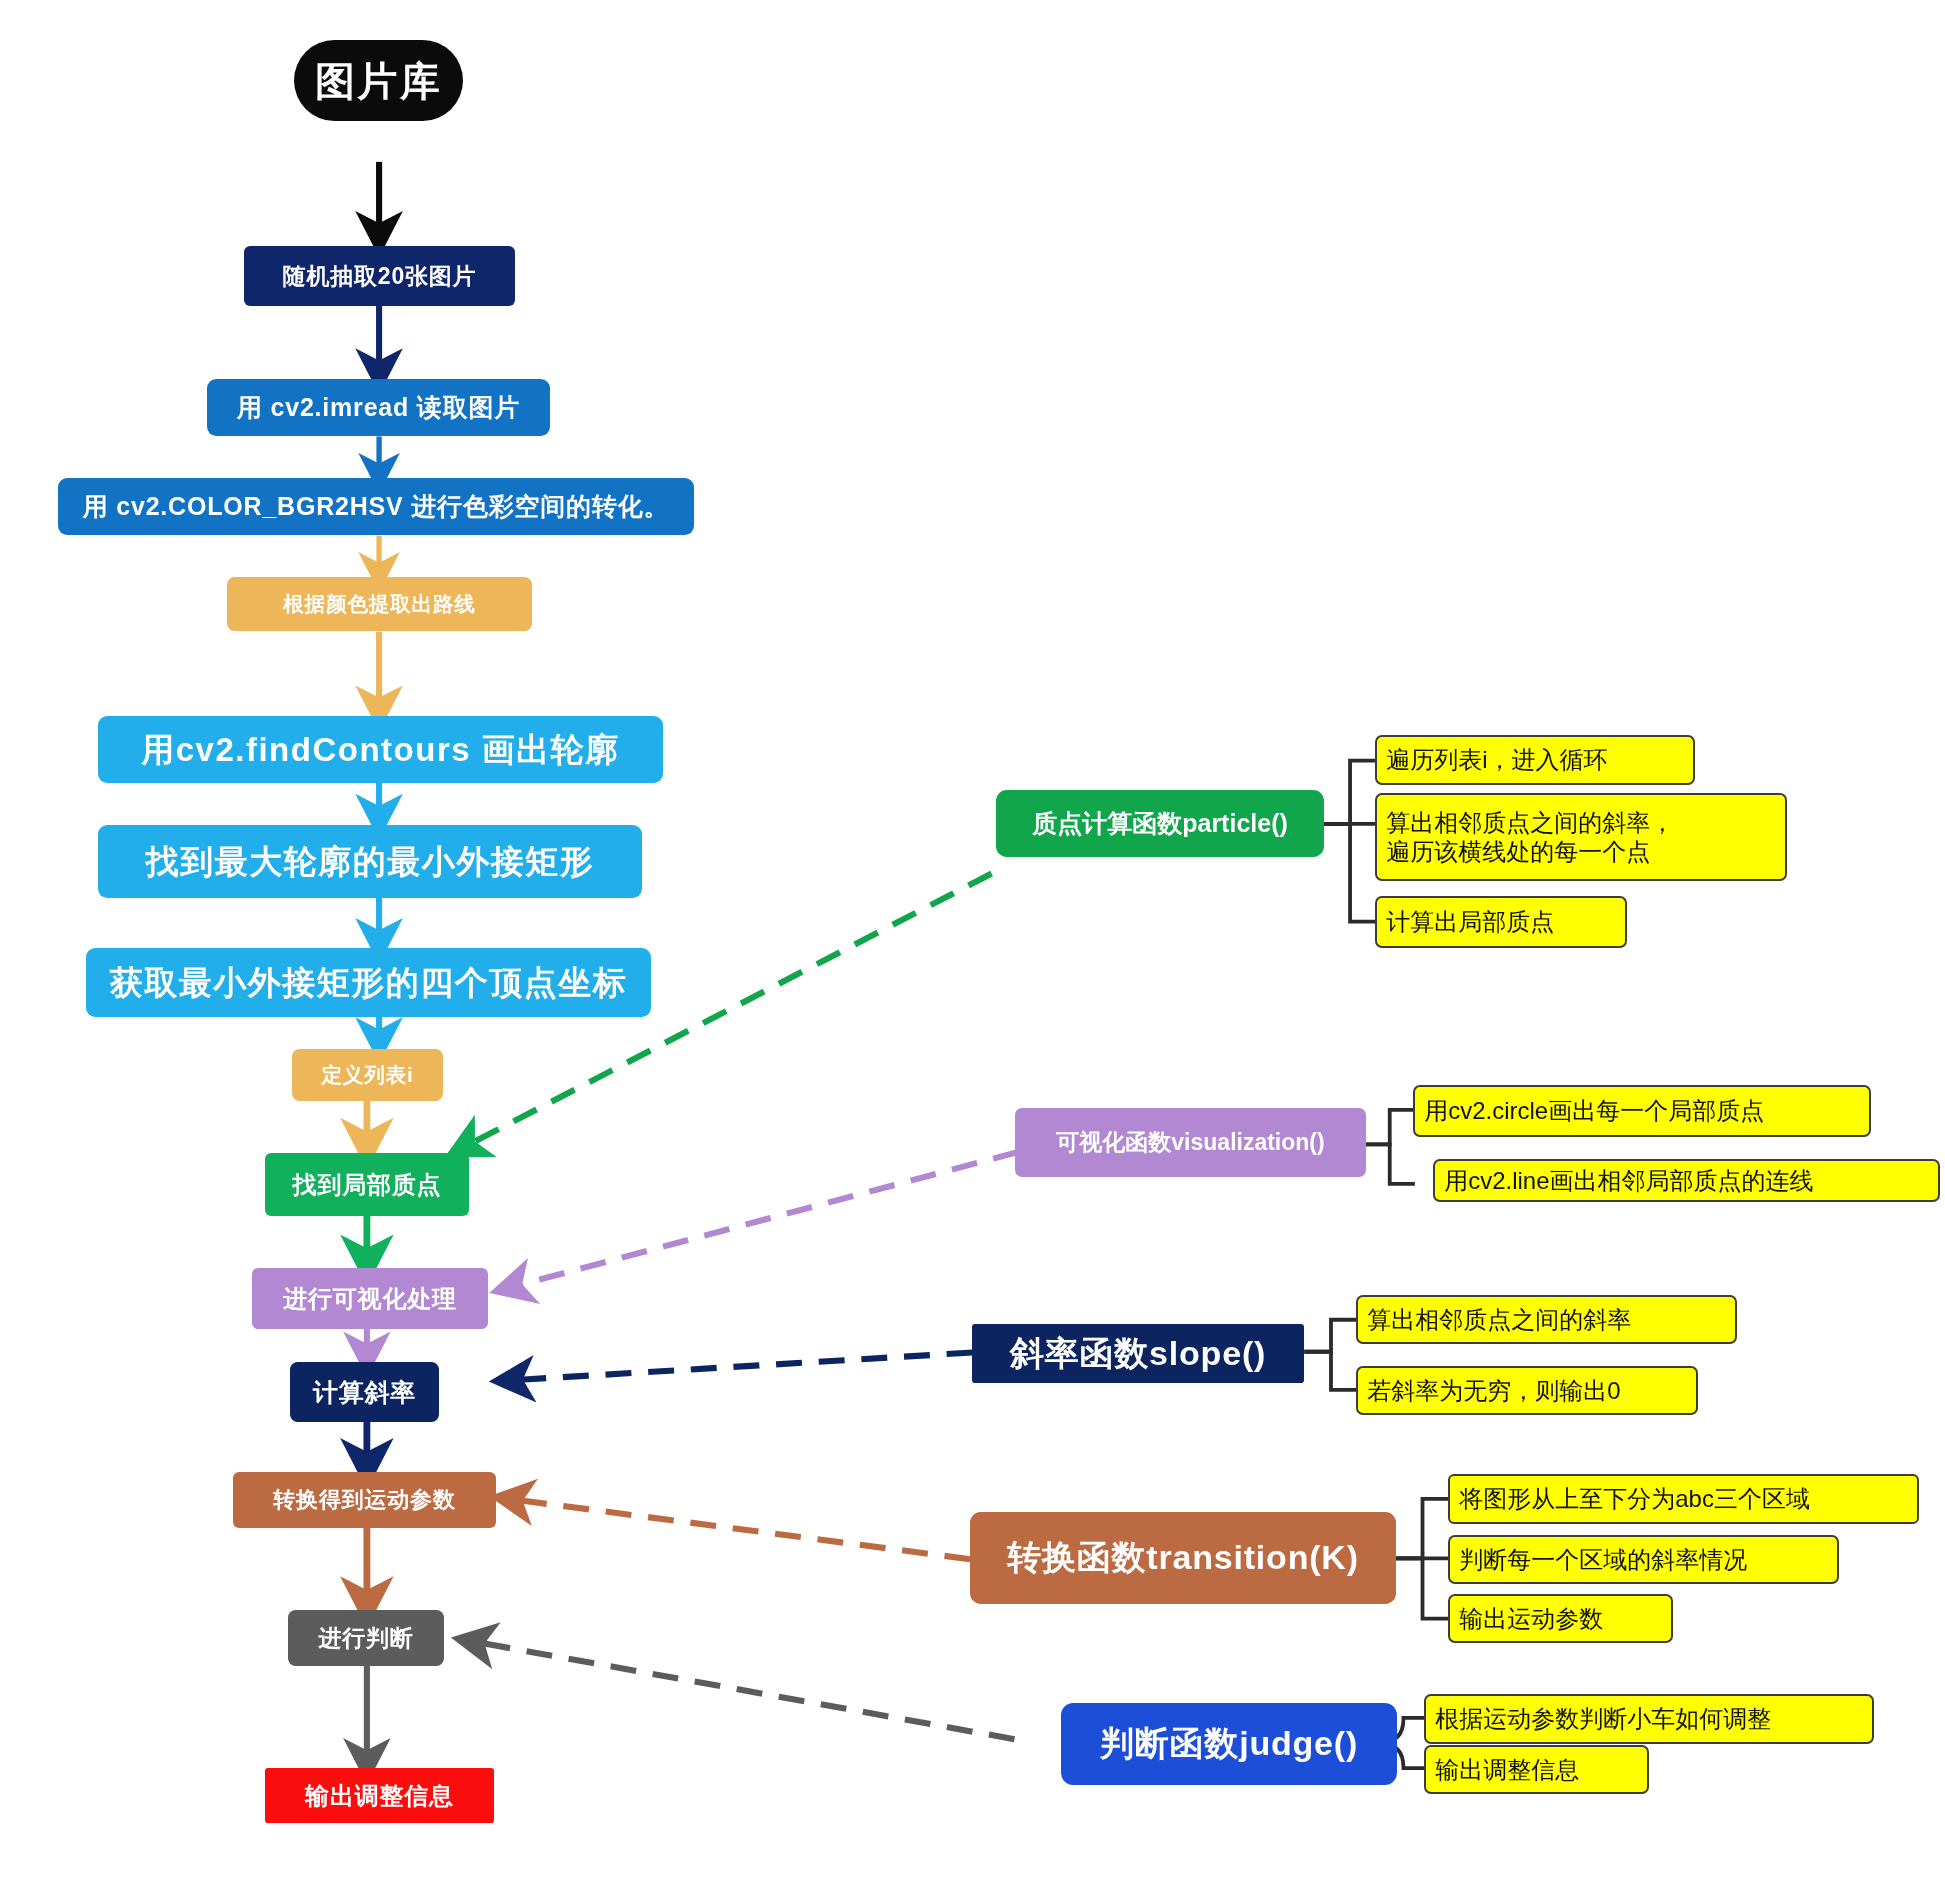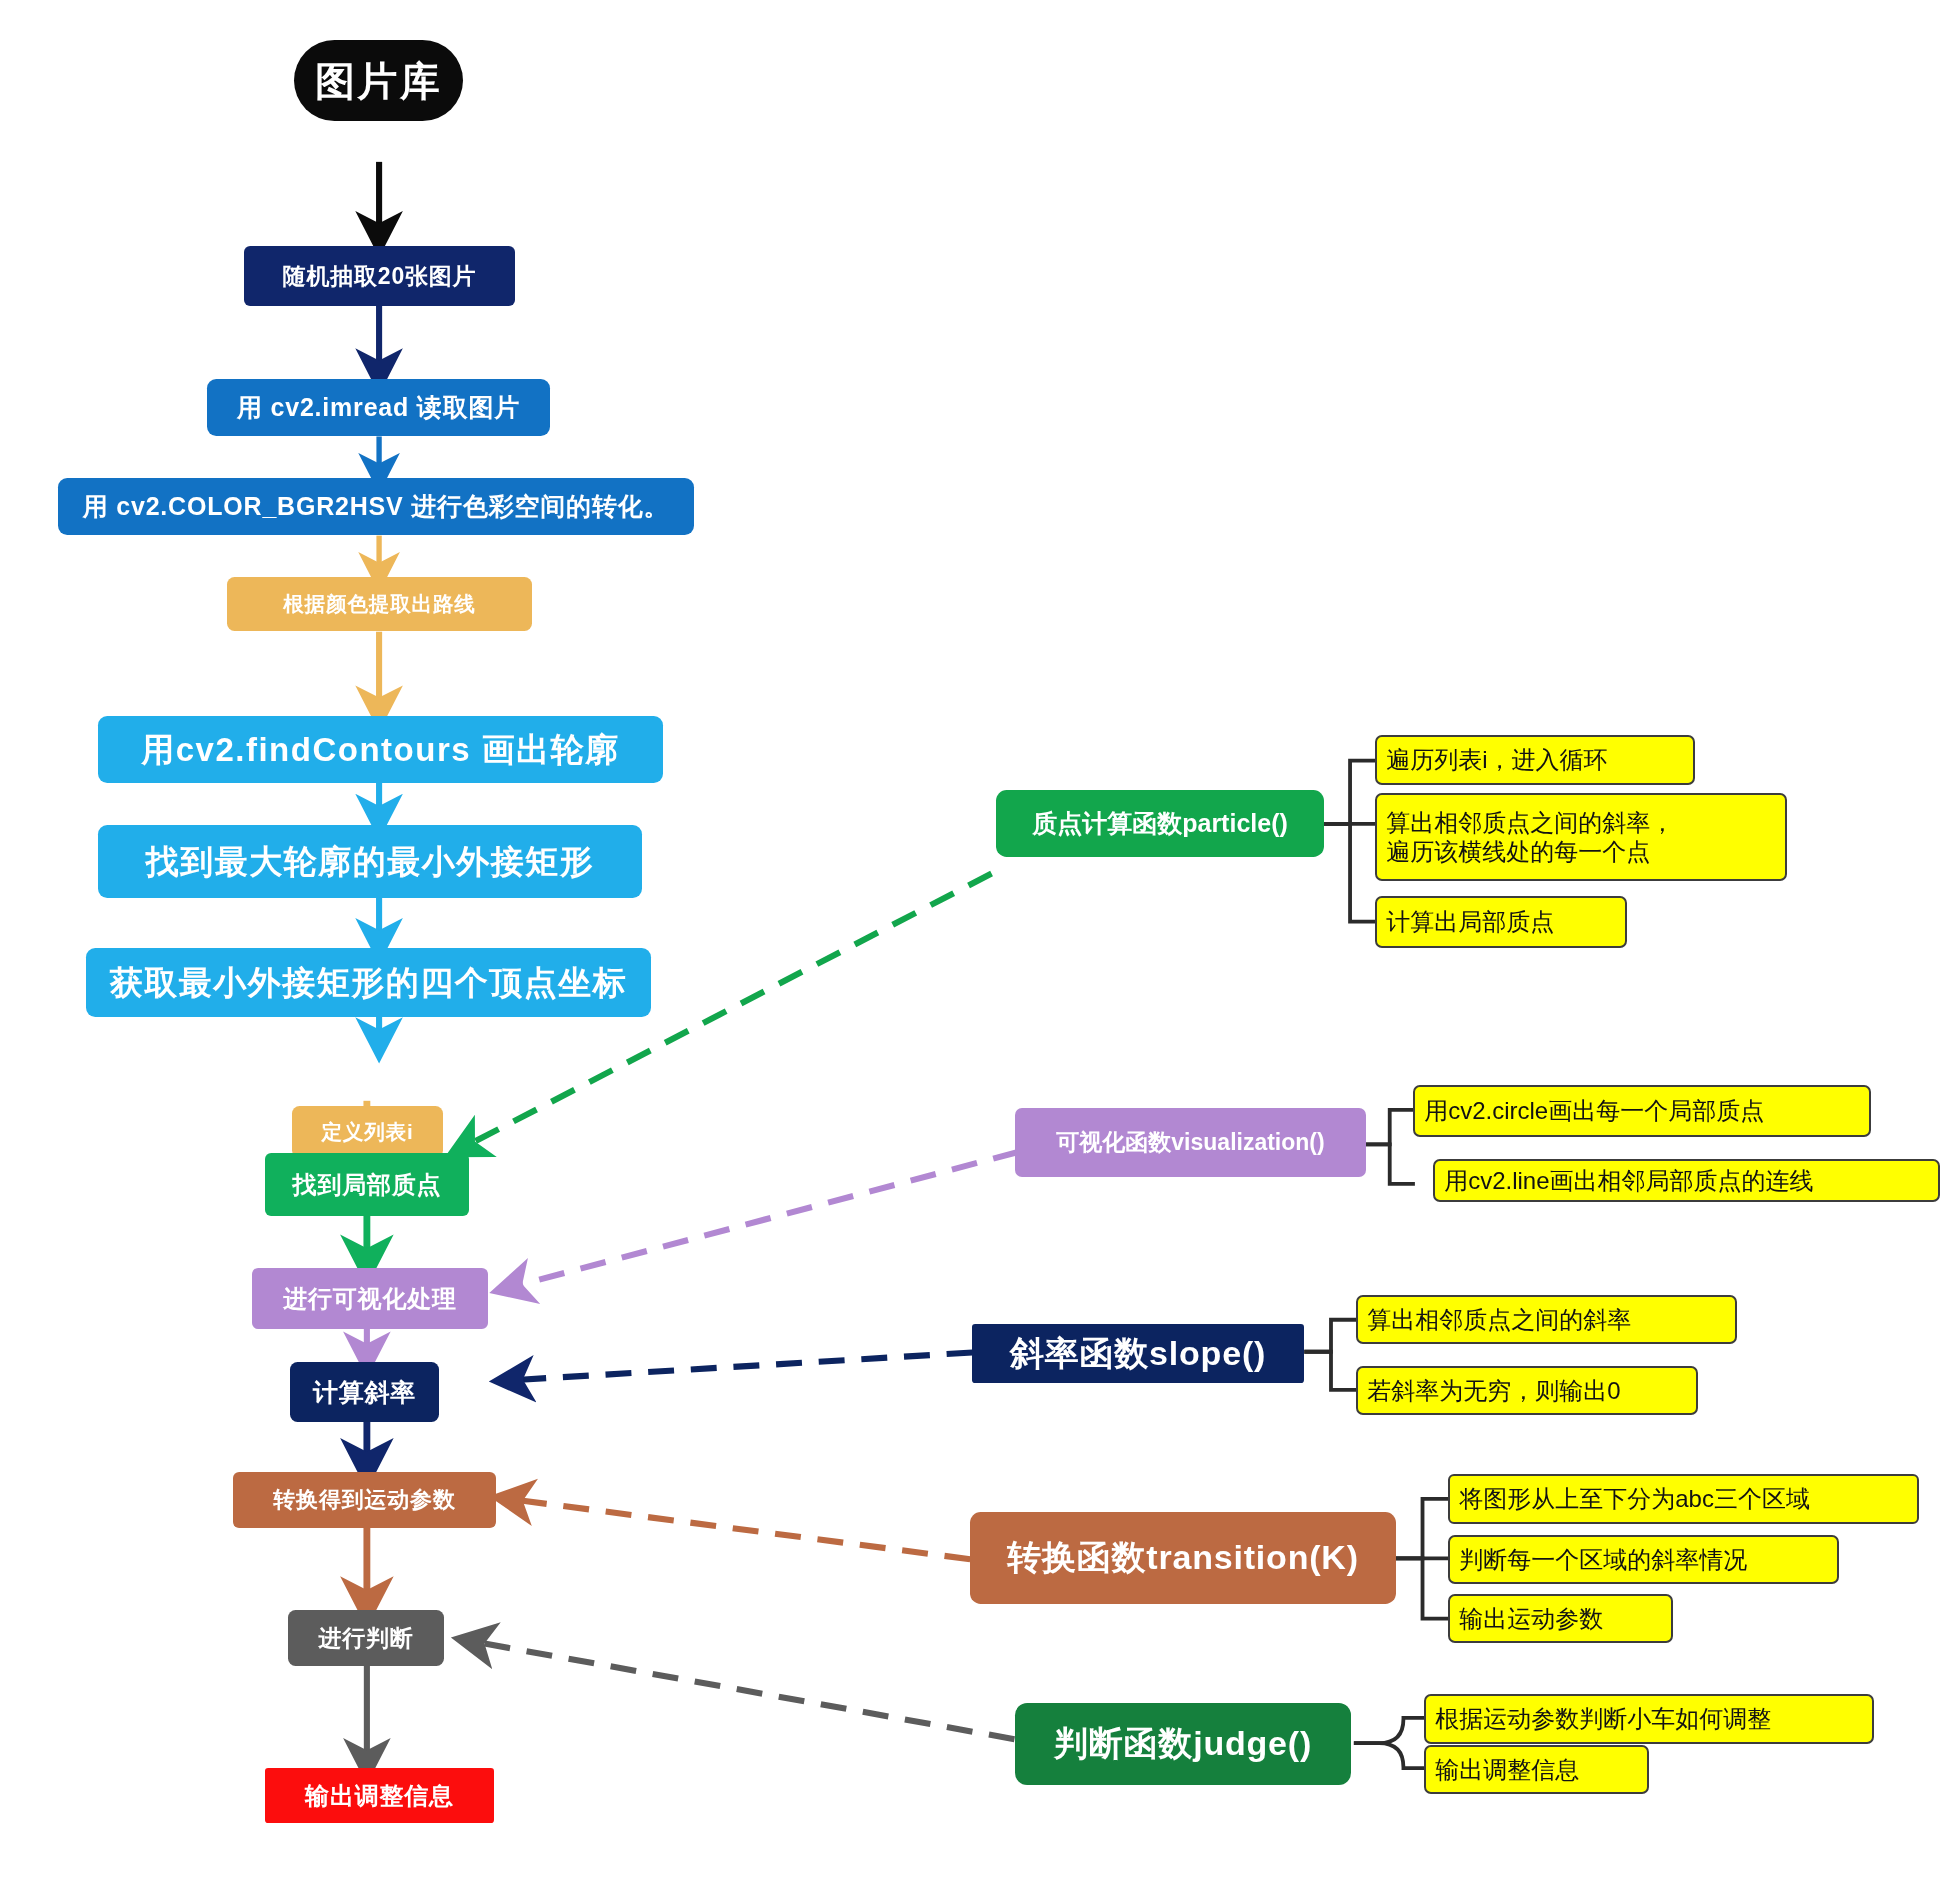--- a/index.html
+++ b/index.html
@@ -24,21 +24,21 @@
   .n-gray{background:#5c5c5c;border-radius:7.6px;font-size:23px;letter-spacing:0.8px;}
   .n-red{background:#fc0d0d;border-radius:3.1px;font-size:24px;letter-spacing:0.8px;}
 
   
   .fn{position:absolute;box-sizing:border-box;display:flex;align-items:center;
       justify-content:center;text-align:center;color:#fff;font-weight:bold;padding:1.5px 9.2px;}
   .fn-green{background:#12a64c;border-radius:10.7px;font-size:25px;}
   .fn-purple{background:#b288d2;border-radius:7px;font-size:23px;}
   .fn-navy{background:#0c2460;border-radius:3.1px;font-size:34px;letter-spacing:0.8px;}
   .fn-brown{background:#bc6a42;border-radius:10.7px;font-size:34px;letter-spacing:0.8px;}
-  .fn-gray{background:#15803d;border-radius:12.2px;font-size:34px;letter-spacing:0.8px;}
+  .fn-gray{background:#1d4ed8;border-radius:12.2px;font-size:34px;letter-spacing:0.8px;margin-left:46px;}
 
   
   .yel{position:absolute;box-sizing:border-box;background:#ffff00;
        border:2.3px solid #3c3c3c;border-radius:6.9px;color:#121212;
        font-size:24px;line-height:1.22;display:flex;align-items:center;
        justify-content:flex-start;padding:3.1px 9.2px;white-space:pre-line;font-weight:normal;}
 </style>
 </head>
 <body>
 
@@ -123,21 +123,21 @@
   <div class="node n-blue" style="left:58px;top:478px;width:636px;height:57px;">用 cv2.COLOR_BGR2HSV 进行色彩空间的转化。</div>
 
   <div class="node n-orange" style="left:227px;top:577px;width:305px;height:54px;">根据颜色提取出路线</div>
 
   <div class="node n-cyan" style="left:98px;top:716px;width:565px;height:67px;">用cv2.findContours 画出轮廓</div>
 
   <div class="node n-cyan" style="left:86px;top:948px;width:565px;height:69px;">获取最小外接矩形的四个顶点坐标</div>
 
   <div class="node n-cyan" style="left:98px;top:825px;width:544px;height:73px;">找到最大轮廓的最小外接矩形</div>
 
-  <div class="node n-orange" style="left:292px;top:1106px;width:151px;height:52px;">定义列表i</div>
+  <div class="node n-orange" style="left:292px;top:1049px;width:151px;height:52px;">定义列表i</div>
 
   <div class="node n-green" style="left:265px;top:1153px;width:204px;height:63px;">找到局部质点</div>
 
   <div class="node n-purple" style="left:252px;top:1268px;width:236px;height:61px;">进行可视化处理</div>
 
   <div class="node n-navy2" style="left:290px;top:1362px;width:149px;height:60px;">计算斜率</div>
 
   <div class="node n-brown" style="left:233px;top:1472px;width:263px;height:56px;">转换得到运动参数</div>
 
   <div class="node n-gray" style="left:288px;top:1610px;width:156px;height:56px;">进行判断</div>

